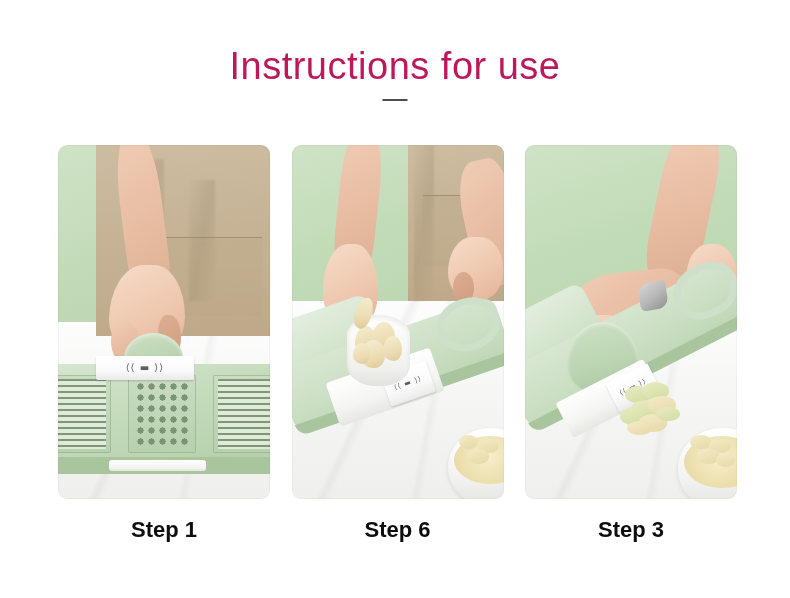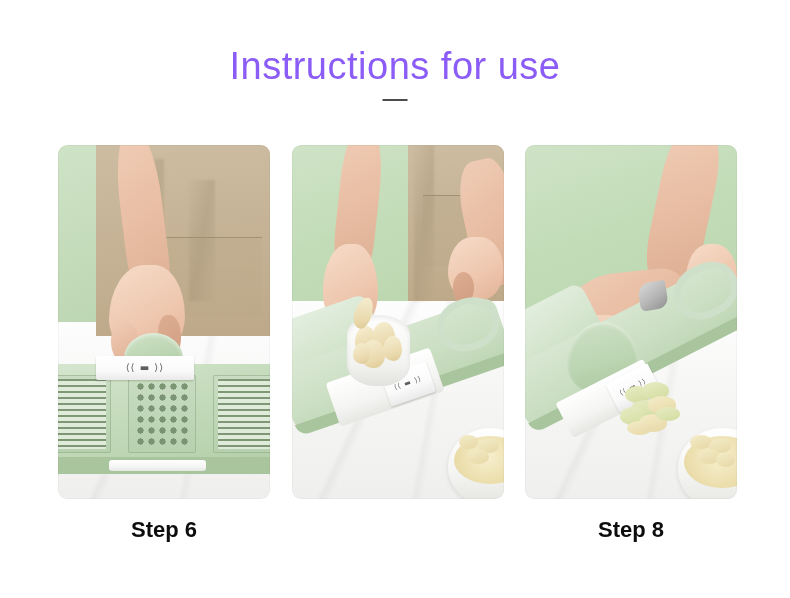--- a/index.html
+++ b/index.html
@@ -21,21 +21,21 @@
     top: 0; left: 0; right: 0;
     height: 130px;
   }
   .page-title {
     position: absolute;
     top: 44px; left: 0; right: 0;
     text-align: center;
     font-size: 38px;
     font-weight: 400;
     letter-spacing: 0.5px;
-    color: #8b5cf6;
+    color: #be185d;
     line-height: 44px;
   }
   .title-divider {
     position: absolute;
     top: 99px;
     left: 50%;
     transform: translateX(-50%);
     width: 25px;
     height: 2px;
     background: #4d4d4d;
@@ -377,15 +377,16 @@
       <div class="chip" style="left:87%;top:83%;width:10%;height:4%"></div>
       <div class="chip" style="left:81%;top:86%;width:11%;height:4%"></div>
       <div class="chip" style="left:90%;top:87%;width:9%;height:4%"></div>
     </div>
     <div style="position:absolute;inset:0;border-radius:9px;box-shadow:inset 0 0 0 1px rgba(0,0,0,.03)"></div>
   </div>
 
 </div>
 
 <div class="caption-row">
+  <div class="caption">Step 1</div>
   <div class="caption">Step 6</div>
-  <div class="caption">Step 8</div>
+  <div class="caption">Step 3</div>
 </div>
 
 </body></html>

